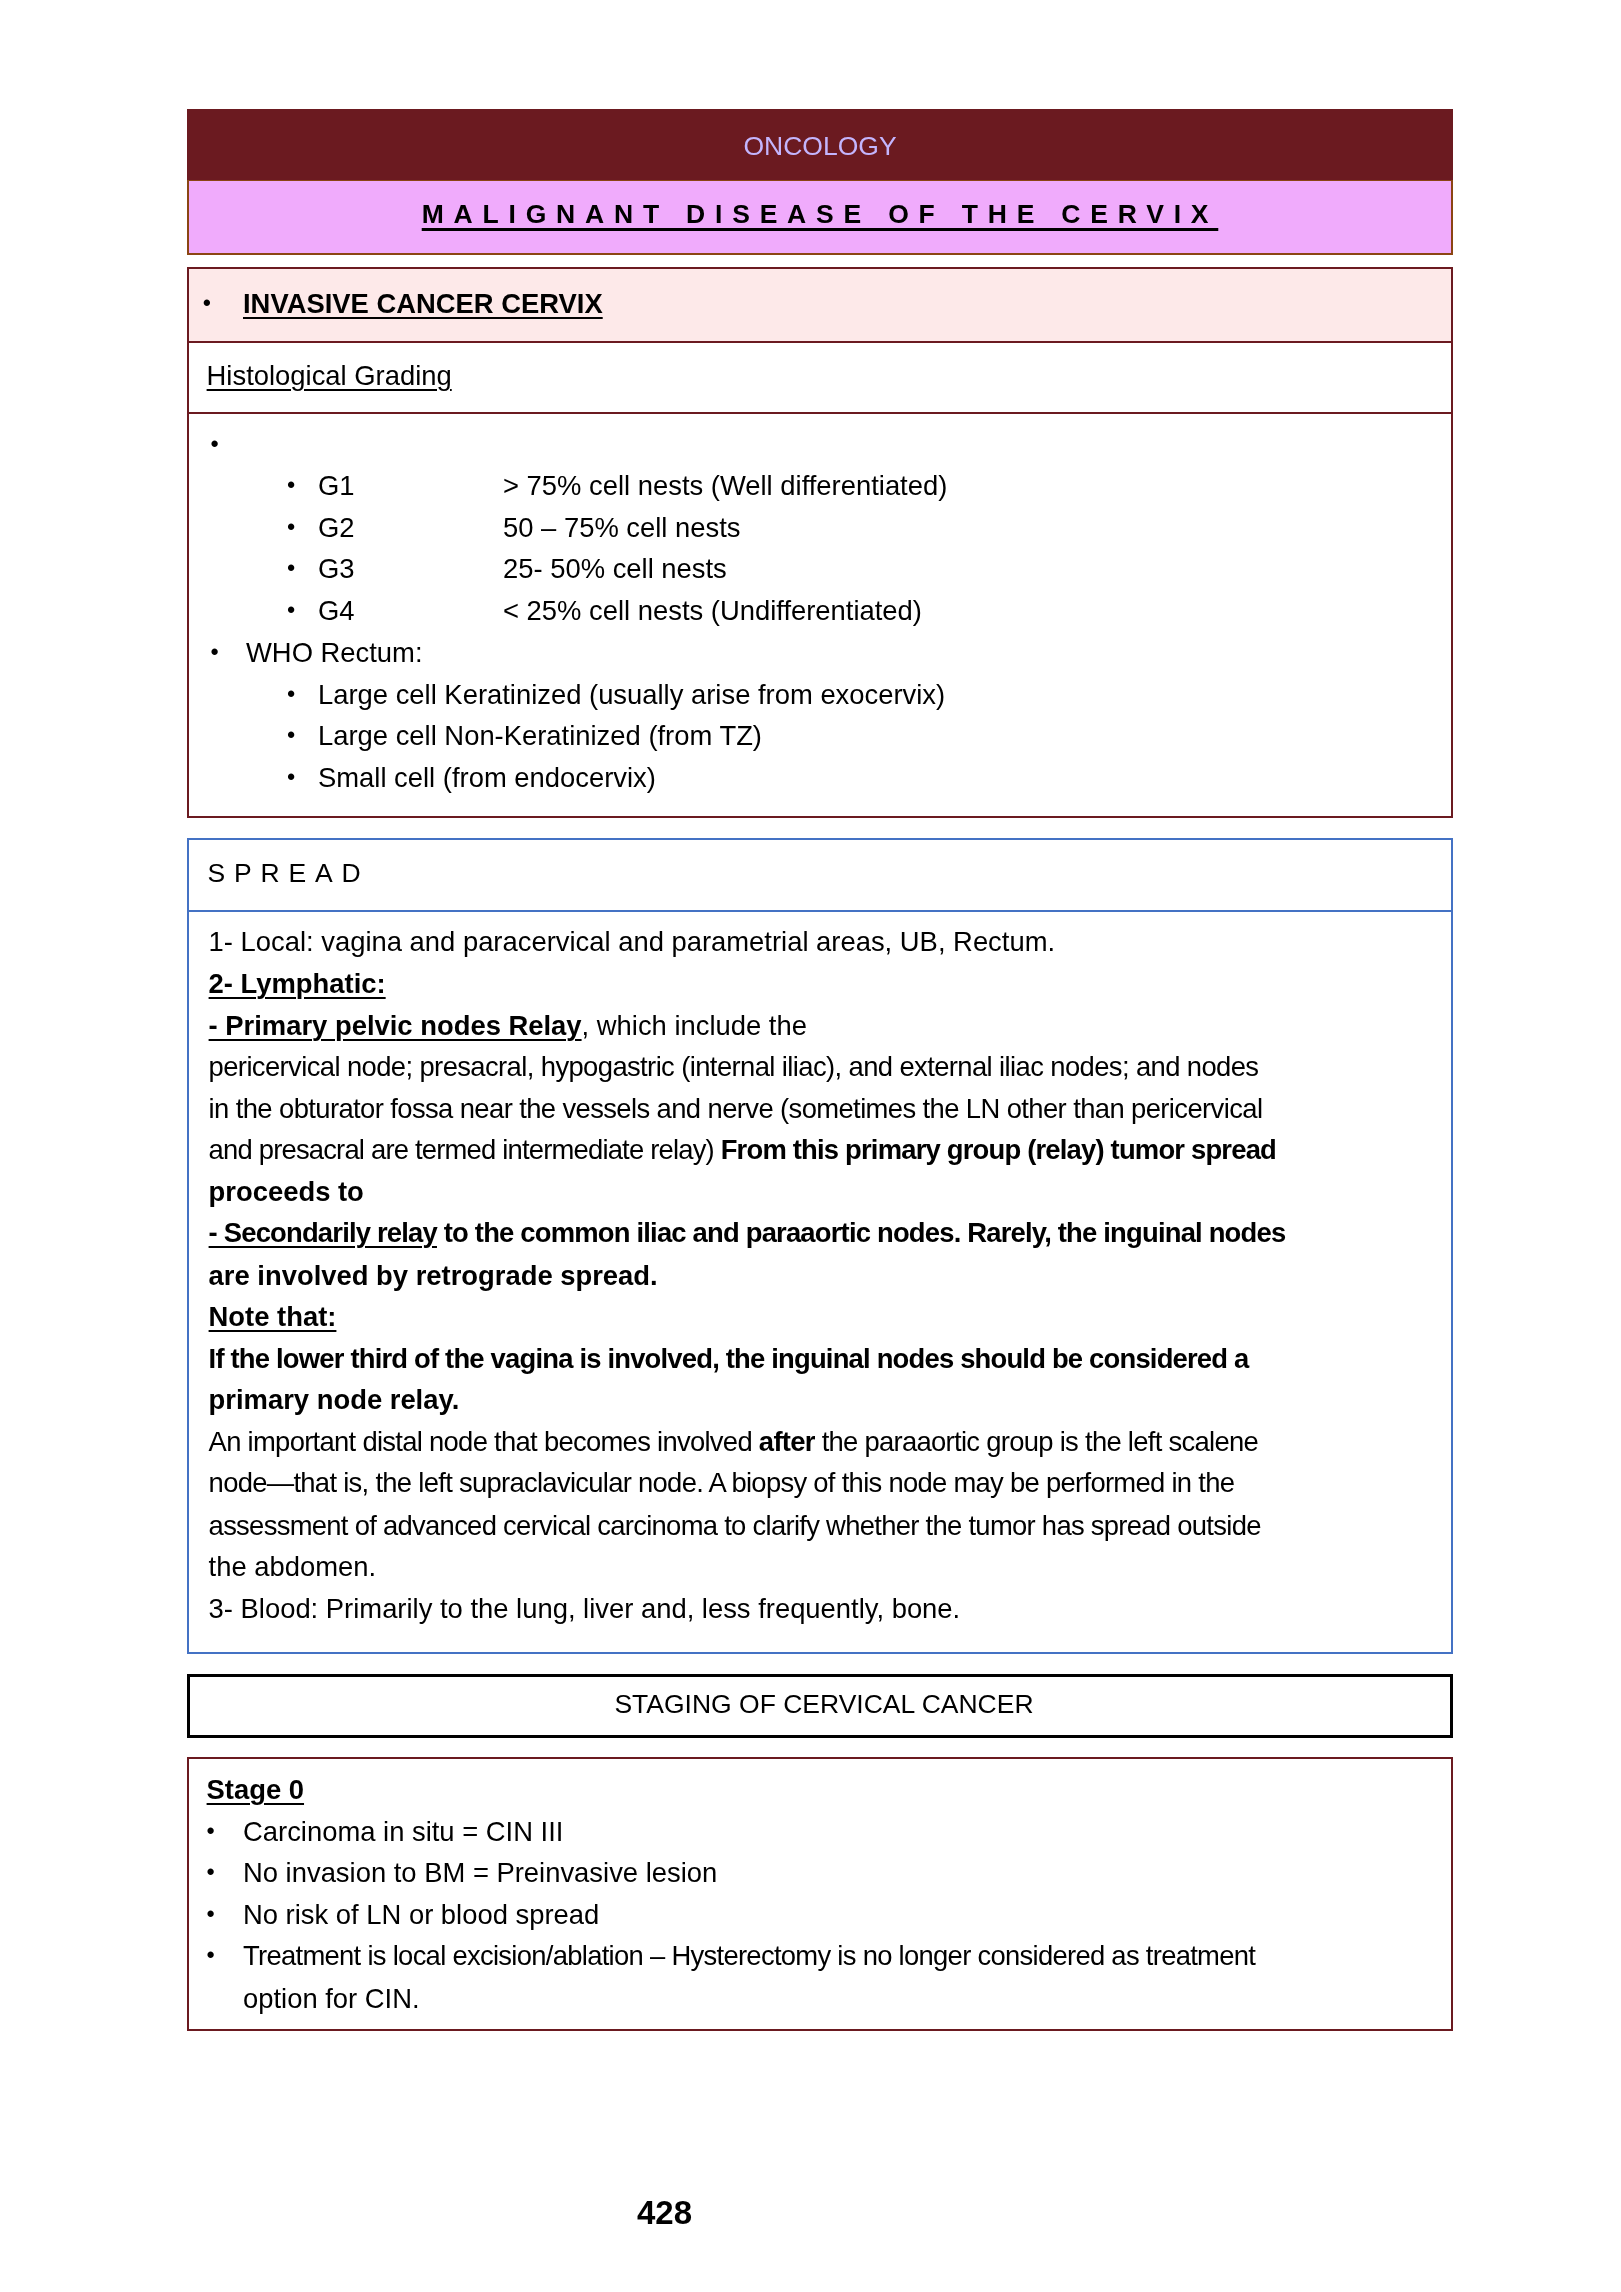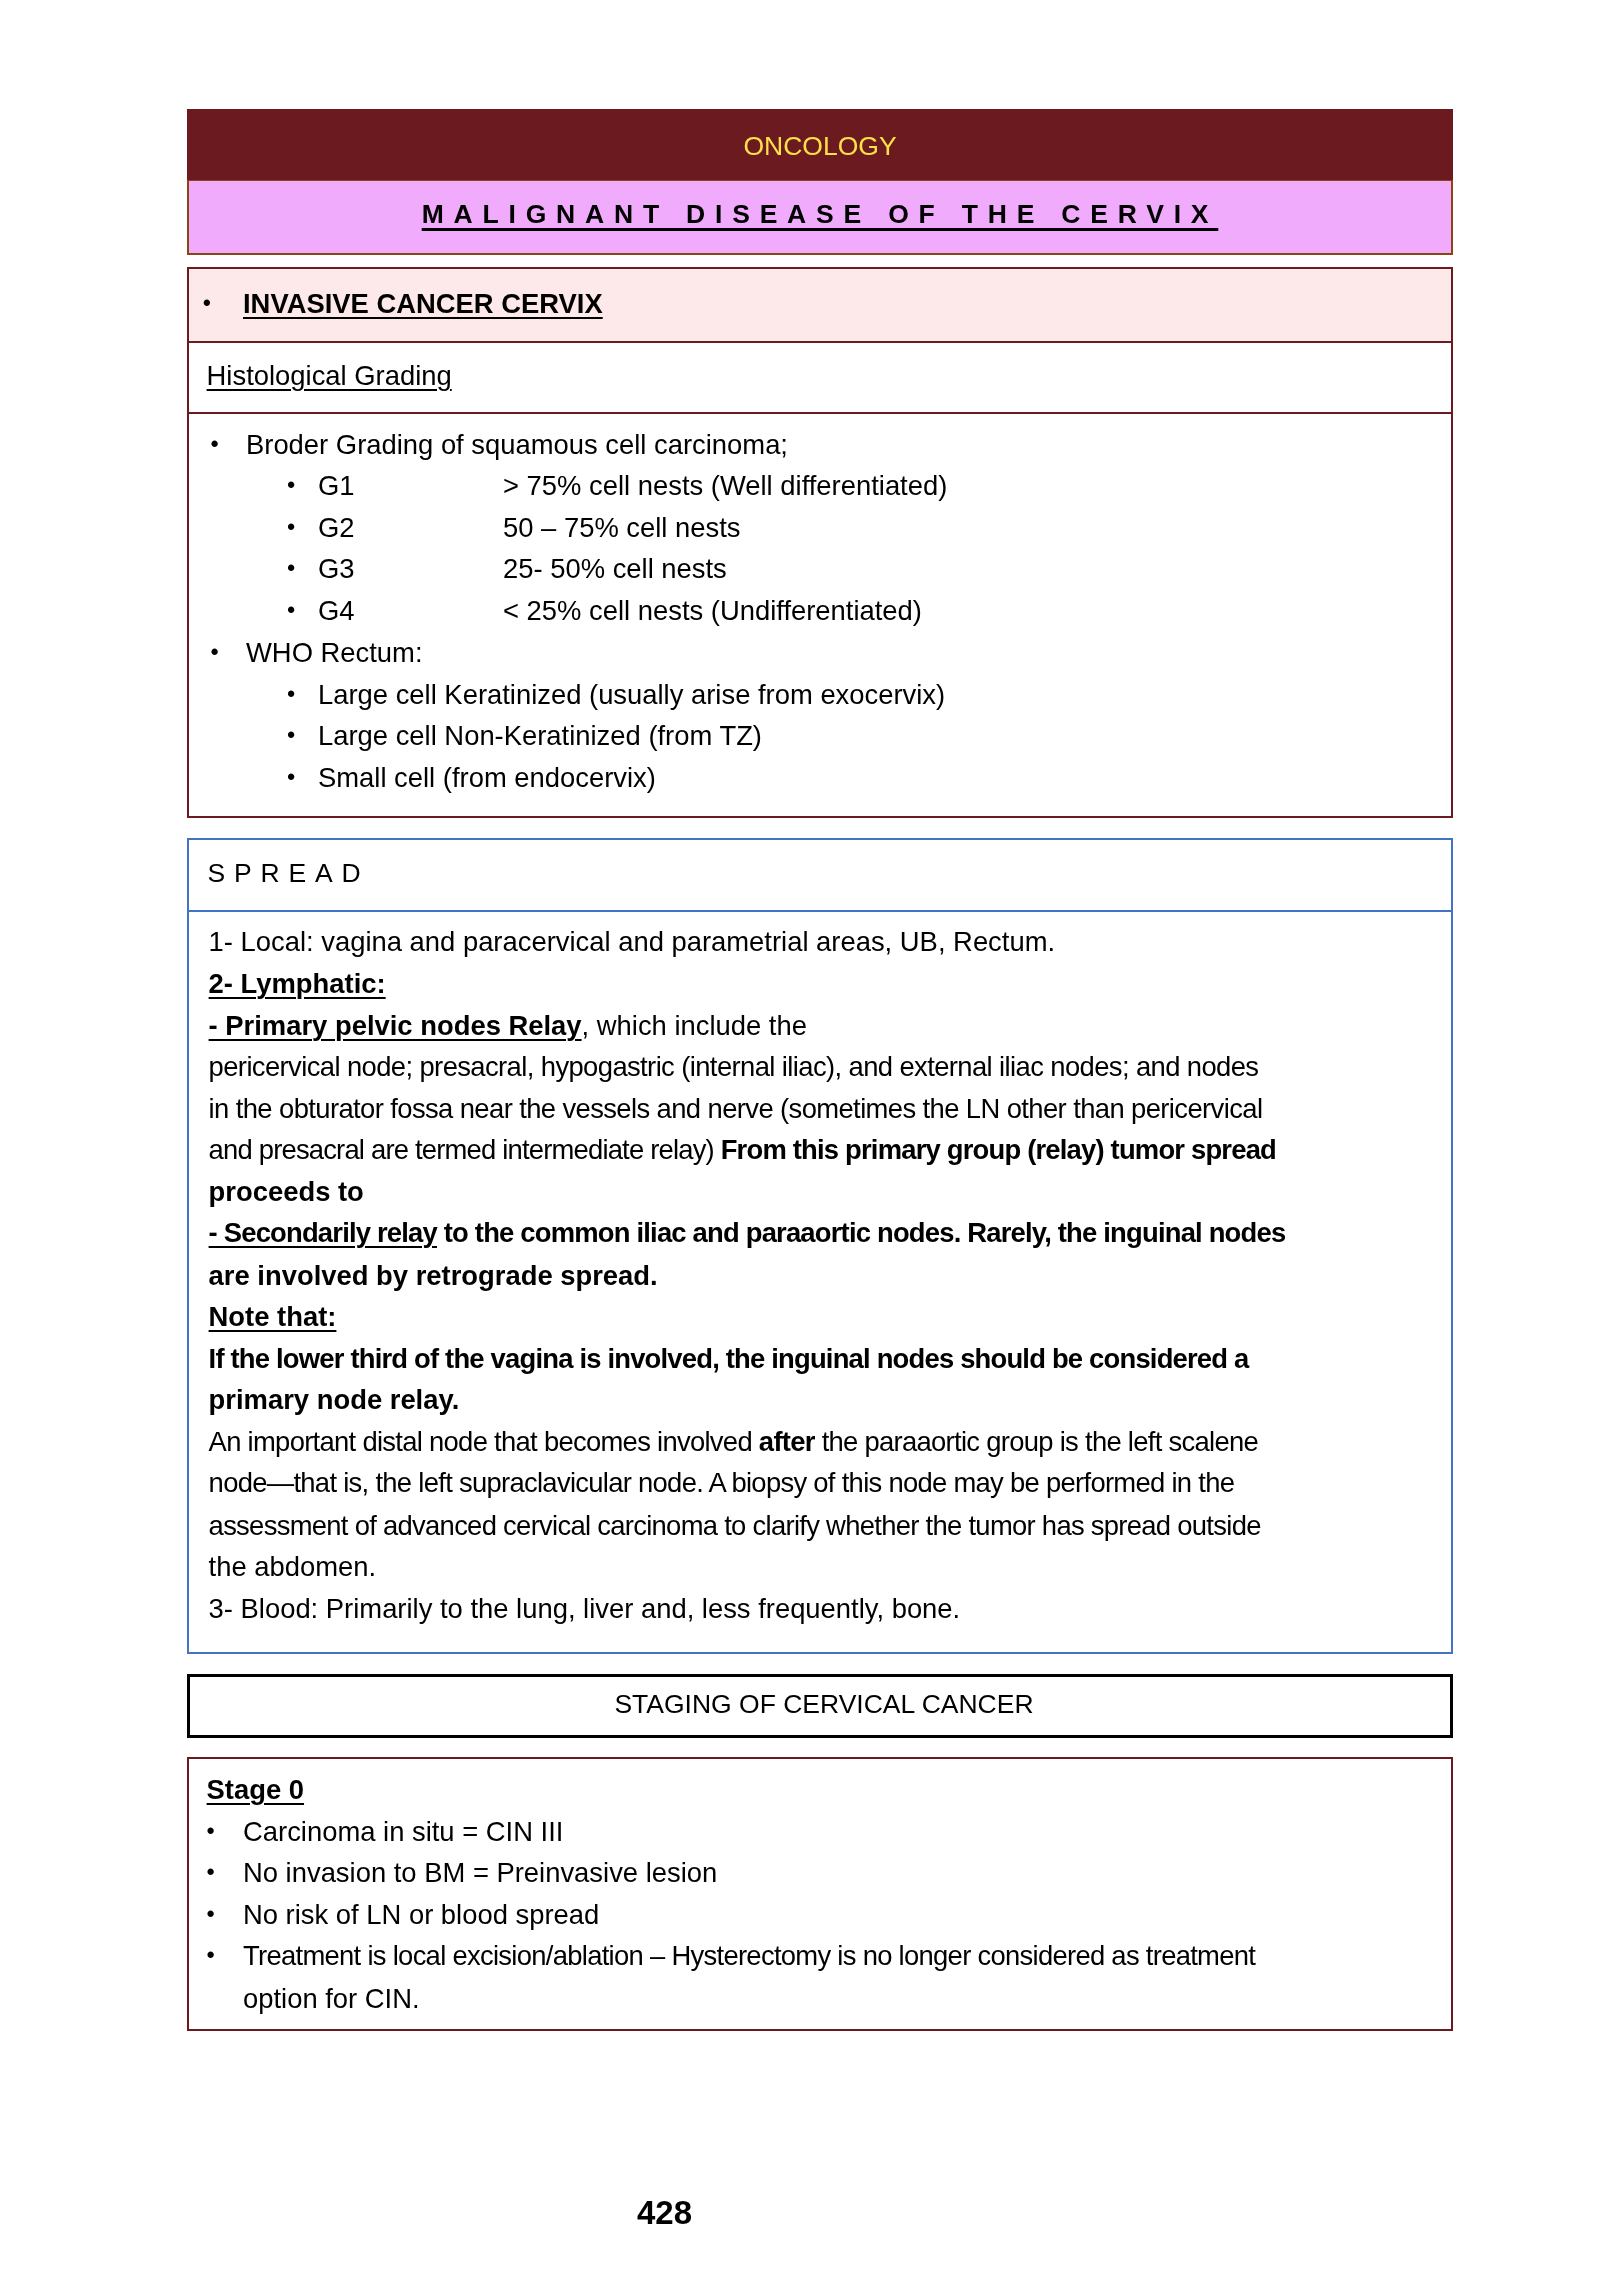--- a/index.html
+++ b/index.html
@@ -3,21 +3,21 @@
 <meta charset="utf-8">
 <style>
   html, body { margin: 0; padding: 0; background: #ffffff; }
   body { width: 1621px; height: 2293px; position: relative; overflow: hidden;
          font-family: "Liberation Sans", sans-serif; color: #000; }
   .box { position: absolute; left: 187px; width: 1266px; box-sizing: border-box; }
 
   
   #hdr { top: 109px; height: 74px; background: #6B1A20; border-bottom: 3.9px solid #8B4513; }
   #hdr .t { position: absolute; left: 0; right: 0; top: 21.6px; text-align: center;
-            color: #fde047; font-size: 26.5px; font-weight: 300; letter-spacing: 0px; }
+            color: #c4b5fd; font-size: 26.5px; font-weight: 300; letter-spacing: 0px; }
   #title { top: 181px; height: 74px; border: 2.9px solid #8B4513; border-top: none; background: #f0abfc; }
   #title .t { position: absolute; left: 0; right: 0; top: 17.6px; text-align: center; }
   #title .t span { font-size: 26.5px; font-weight: bold; letter-spacing: 9.8px; text-decoration: underline;
                    text-decoration-thickness: 2.9px; text-underline-offset: 4.9px; }
 
   
   #inv { top: 267px; height: 551px; border: 2.9px solid #6B1A20; }
   #inv .pink { position: absolute; left: 0; right: 0; top: 0; height: 72px; background: #FDE9E9;
                border-bottom: 2.9px solid #6B1A20; }
   #inv .histo { position: absolute; left: 0; right: 0; top: 74px; height: 69px; border-bottom: 2.9px solid #6B1A20; }
@@ -54,21 +54,20 @@
 <div class="box" id="inv">
   <div class="pink">
     <span class="bullet" style="left:13.7px;top:13.7px;">•</span>
     <span class="line b u" style="left:54px;top:13.7px;text-decoration:underline;">INVASIVE CANCER CERVIX</span>
   </div>
   <div class="histo">
     <span class="line u" style="left:17.6px;top:11.8px;">Histological Grading</span>
   </div>
 
   <span class="bullet" style="left:21.6px;top:155px;">•</span>
-  <span class="line" style="left:57px;top:155px;">Broder Grading of squamous cell carcinoma;</span>
 
   <span class="bullet" style="left:98px;top:196px;">•</span>
   <span class="line" style="left:129px;top:196px;">G1</span>
   <span class="line" style="left:314px;top:196px;">&gt; 75% cell nests (Well differentiated)</span>
 
   <span class="bullet" style="left:98px;top:238px;">•</span>
   <span class="line" style="left:129px;top:238px;">G2</span>
   <span class="line" style="left:314px;top:238px;">50 – 75% cell nests</span>
 
   <span class="bullet" style="left:98px;top:279px;">•</span>

